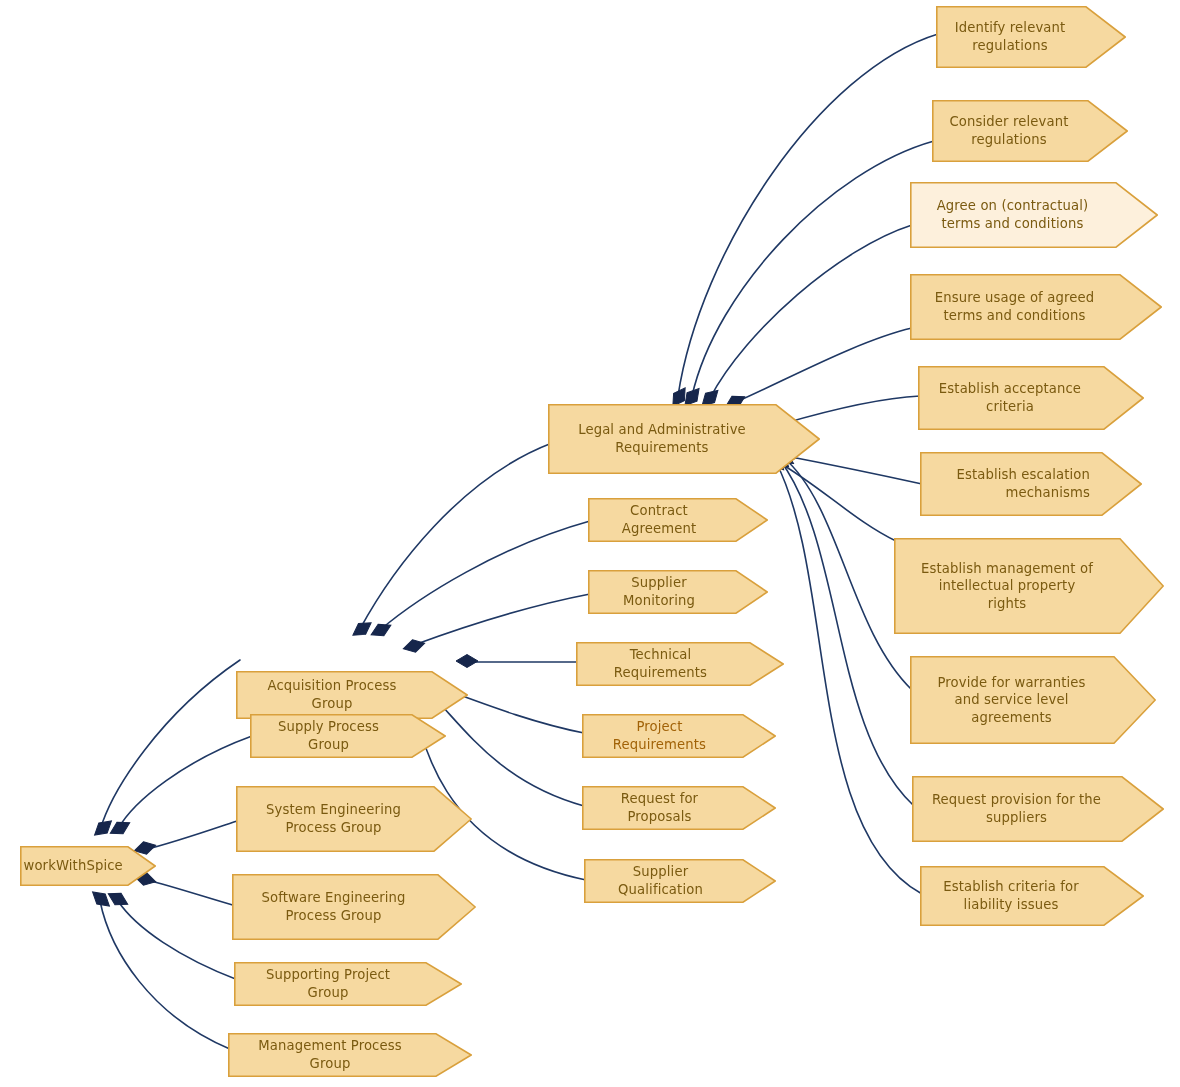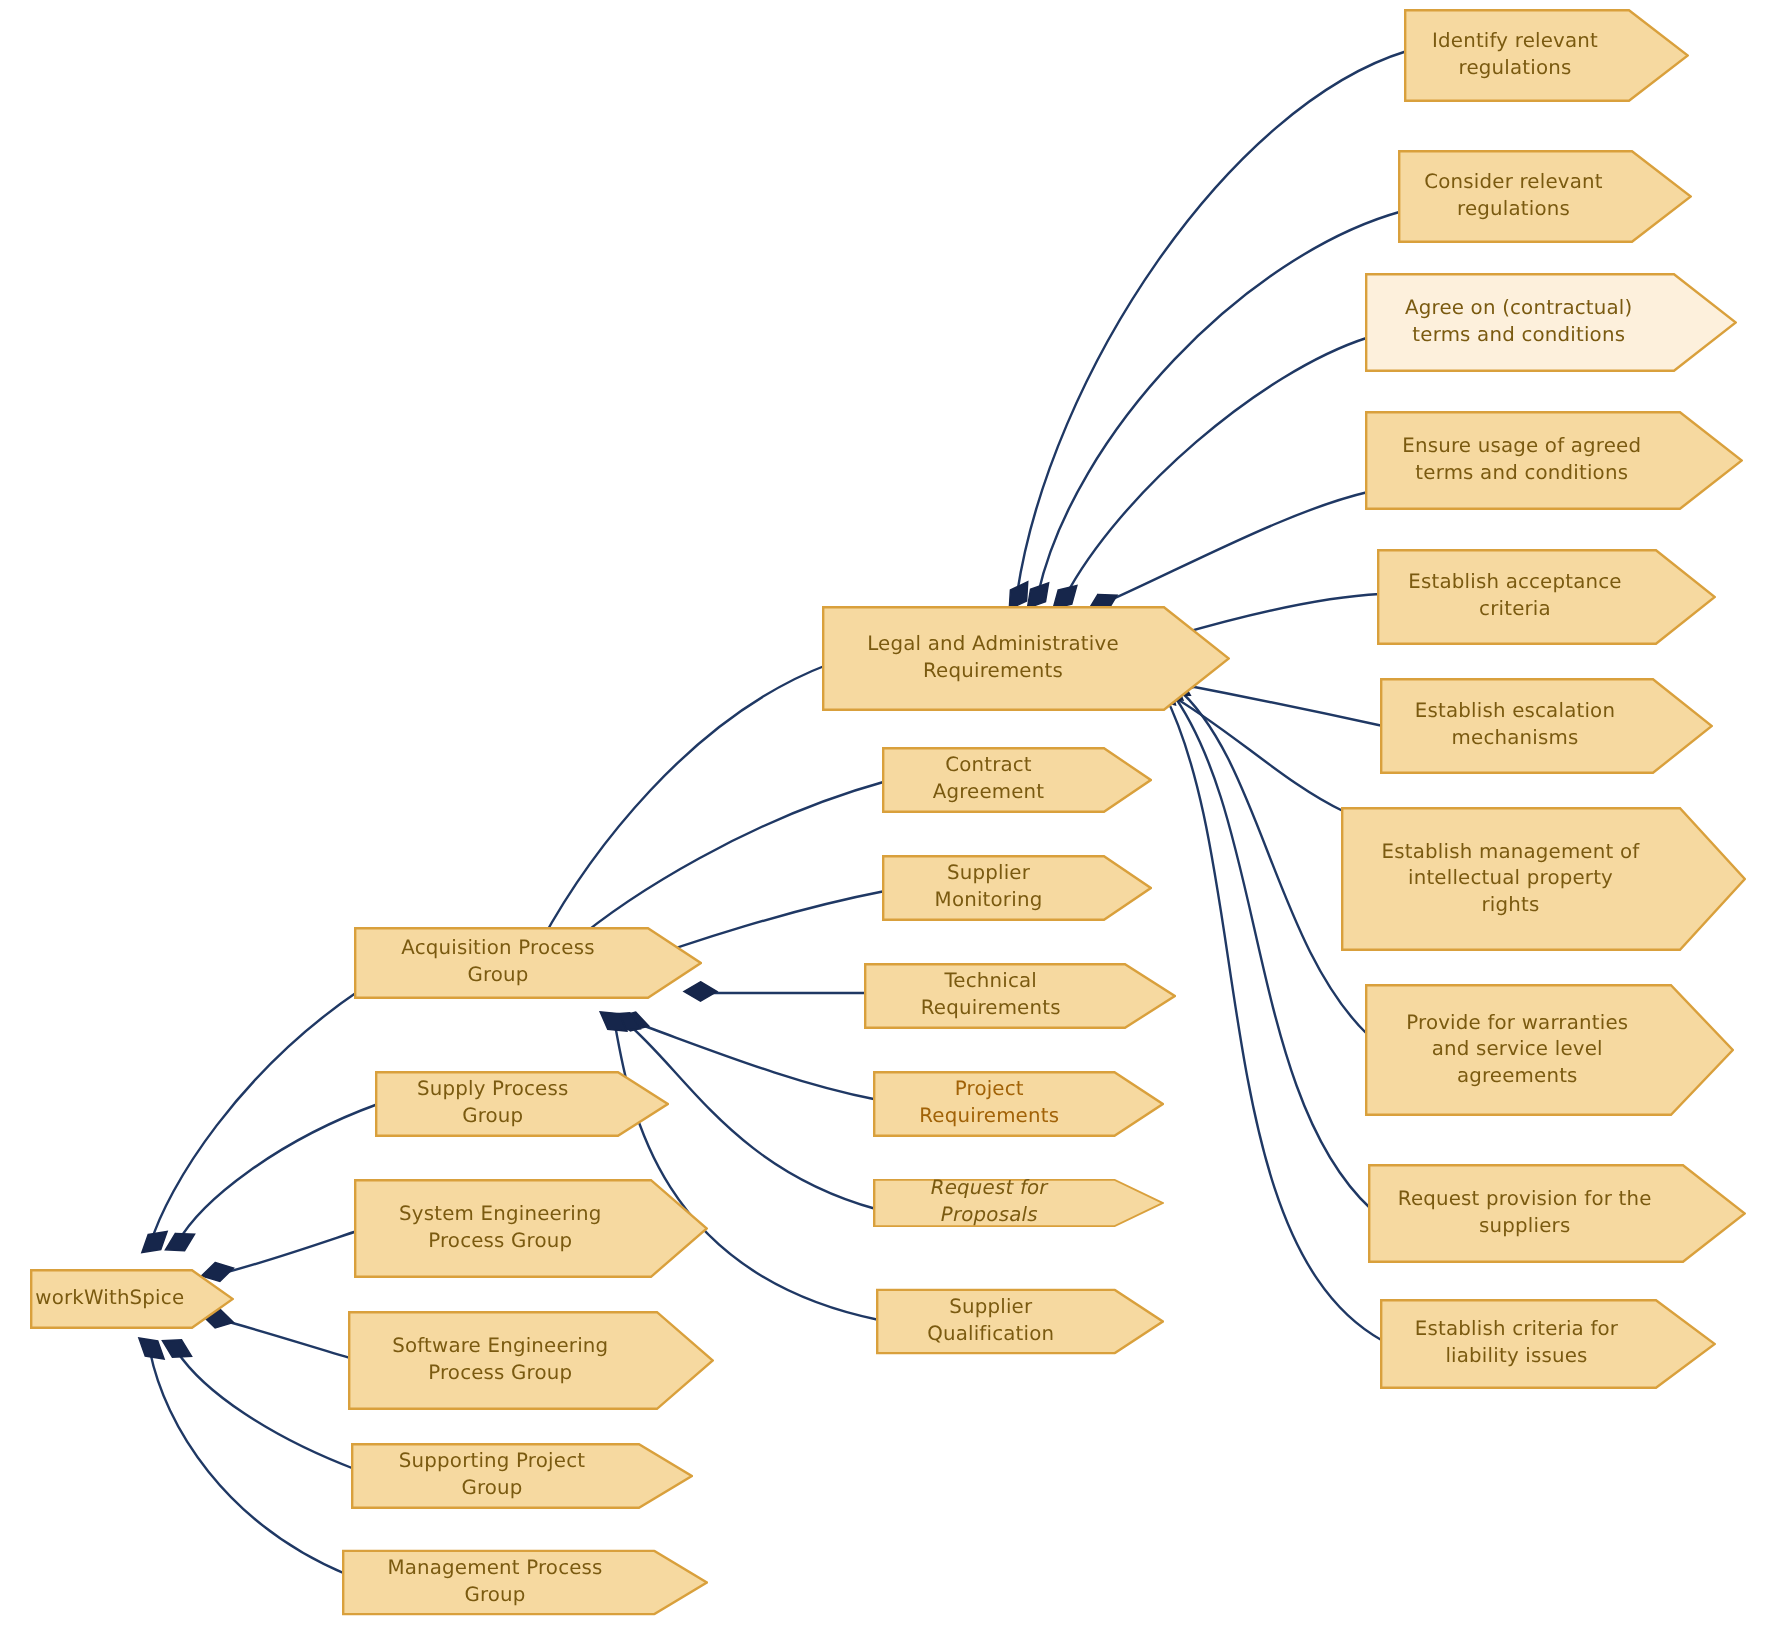--- a/index.html
+++ b/index.html
@@ -155,21 +155,21 @@
       <g transform="translate(776,462) rotate(46)">
         <polygon points="0,-6.5 11,0 0,6.5 -11,0" fill="#16264B" stroke="#16264B" stroke-width="1"></polygon>
       </g>
     </svg>
 <div class="node" style="left: 20px; top: 846px; width: 136px; height: 40px;">
       <svg class="node-bg" viewBox="0 0 136 40" preserveAspectRatio="none">
         <polygon points="0.8,0.8 108,0.8 135.2,20 108,39.2 0.8,39.2" fill="#F6D9A0" stroke="#D9A03C" stroke-width="1.6" stroke-linejoin="miter"></polygon>
       </svg>
       <span class="node-label" style="color: rgb(122, 90, 16); padding-right: 13px;">workWithSpice</span>
     </div>
-    <div class="node" style="left: 236px; top: 618px; width: 232px; height: 48px;">
+    <div class="node" style="left: 236px; top: 671px; width: 232px; height: 48px;">
       <svg class="node-bg" viewBox="0 0 232 48" preserveAspectRatio="none">
         <polygon points="0.8,0.8 196,0.8 231.2,24 196,47.2 0.8,47.2" fill="#F6D9A0" stroke="#D9A03C" stroke-width="1.6" stroke-linejoin="miter"></polygon>
       </svg>
       <span class="node-label" style="color: rgb(122, 90, 16); padding-right: 16px;">Acquisition Process Group</span>
     </div>
     <div class="node" style="left: 250px; top: 714px; width: 196px; height: 44px;">
       <svg class="node-bg" viewBox="0 0 196 44" preserveAspectRatio="none">
         <polygon points="0.8,0.8 162,0.8 195.2,22 162,43.2 0.8,43.2" fill="#F6D9A0" stroke="#D9A03C" stroke-width="1.6" stroke-linejoin="miter"></polygon>
       </svg>
       <span class="node-label" style="color: rgb(122, 90, 16); padding-right: 15px;">Supply Process Group</span>
@@ -224,21 +224,21 @@
         <polygon points="0.8,0.8 174,0.8 207.2,22 174,43.2 0.8,43.2" fill="#F6D9A0" stroke="#D9A03C" stroke-width="1.6" stroke-linejoin="miter"></polygon>
       </svg>
       <span class="node-label" style="color: rgb(122, 90, 16); padding-right: 15px;">Technical Requirements</span>
     </div>
     <div class="node" style="left: 582px; top: 714px; width: 194px; height: 44px;">
       <svg class="node-bg" viewBox="0 0 194 44" preserveAspectRatio="none">
         <polygon points="0.8,0.8 161,0.8 193.2,22 161,43.2 0.8,43.2" fill="#F6D9A0" stroke="#D9A03C" stroke-width="1.6" stroke-linejoin="miter"></polygon>
       </svg>
       <span class="node-label" style="color: #a16207; padding-right: 15px;">Project Requirements</span>
     </div>
-    <div class="node" style="left: 582px; top: 786px; width: 194px; height: 32px; font-style: italic;">
+    <div class="node" style="left: 582px; top: 786px; width: 194px; height: 44px;">
       <svg class="node-bg" viewBox="0 0 194 44" preserveAspectRatio="none">
         <polygon points="0.8,0.8 161,0.8 193.2,22 161,43.2 0.8,43.2" fill="#F6D9A0" stroke="#D9A03C" stroke-width="1.6" stroke-linejoin="miter"></polygon>
       </svg>
       <span class="node-label" style="color: rgb(122, 90, 16); padding-right: 15px;">Request for Proposals</span>
     </div>
     <div class="node" style="left: 584px; top: 859px; width: 192px; height: 44px;">
       <svg class="node-bg" viewBox="0 0 192 44" preserveAspectRatio="none">
         <polygon points="0.8,0.8 159,0.8 191.2,22 159,43.2 0.8,43.2" fill="#F6D9A0" stroke="#D9A03C" stroke-width="1.6" stroke-linejoin="miter"></polygon>
       </svg>
       <span class="node-label" style="color: rgb(122, 90, 16); padding-right: 15px;">Supplier Qualification</span>
@@ -275,21 +275,21 @@
       <svg class="node-bg" viewBox="0 0 226 64" preserveAspectRatio="none">
         <polygon points="0.8,0.8 186,0.8 225.2,32 186,63.2 0.8,63.2" fill="#F6D9A0" stroke="#D9A03C" stroke-width="1.6" stroke-linejoin="miter"></polygon>
       </svg>
       <span class="node-label" style="color: rgb(122, 90, 16); padding-right: 18px;">Establish acceptance
 criteria</span>
     </div>
     <div class="node" style="left: 920px; top: 452px; width: 222px; height: 64px;">
       <svg class="node-bg" viewBox="0 0 222 64" preserveAspectRatio="none">
         <polygon points="0.8,0.8 182,0.8 221.2,32 182,63.2 0.8,63.2" fill="#F6D9A0" stroke="#D9A03C" stroke-width="1.6" stroke-linejoin="miter"></polygon>
       </svg>
-      <span class="node-label" style="color: rgb(122, 90, 16); padding-right: 18px;">Establish escalation
+      <span class="node-label" style="color: rgb(122, 90, 16); padding-right: 18px; text-align: right;">Establish escalation
 mechanisms</span>
     </div>
     <div class="node" style="left: 894px; top: 538px; width: 270px; height: 96px;">
       <svg class="node-bg" viewBox="0 0 270 96" preserveAspectRatio="none">
         <polygon points="0.8,0.8 226,0.8 269.2,48 226,95.2 0.8,95.2" fill="#F6D9A0" stroke="#D9A03C" stroke-width="1.6" stroke-linejoin="miter"></polygon>
       </svg>
       <span class="node-label" style="color: rgb(122, 90, 16); padding-right: 20px;">Establish management of
 intellectual property
 rights</span>
     </div>

